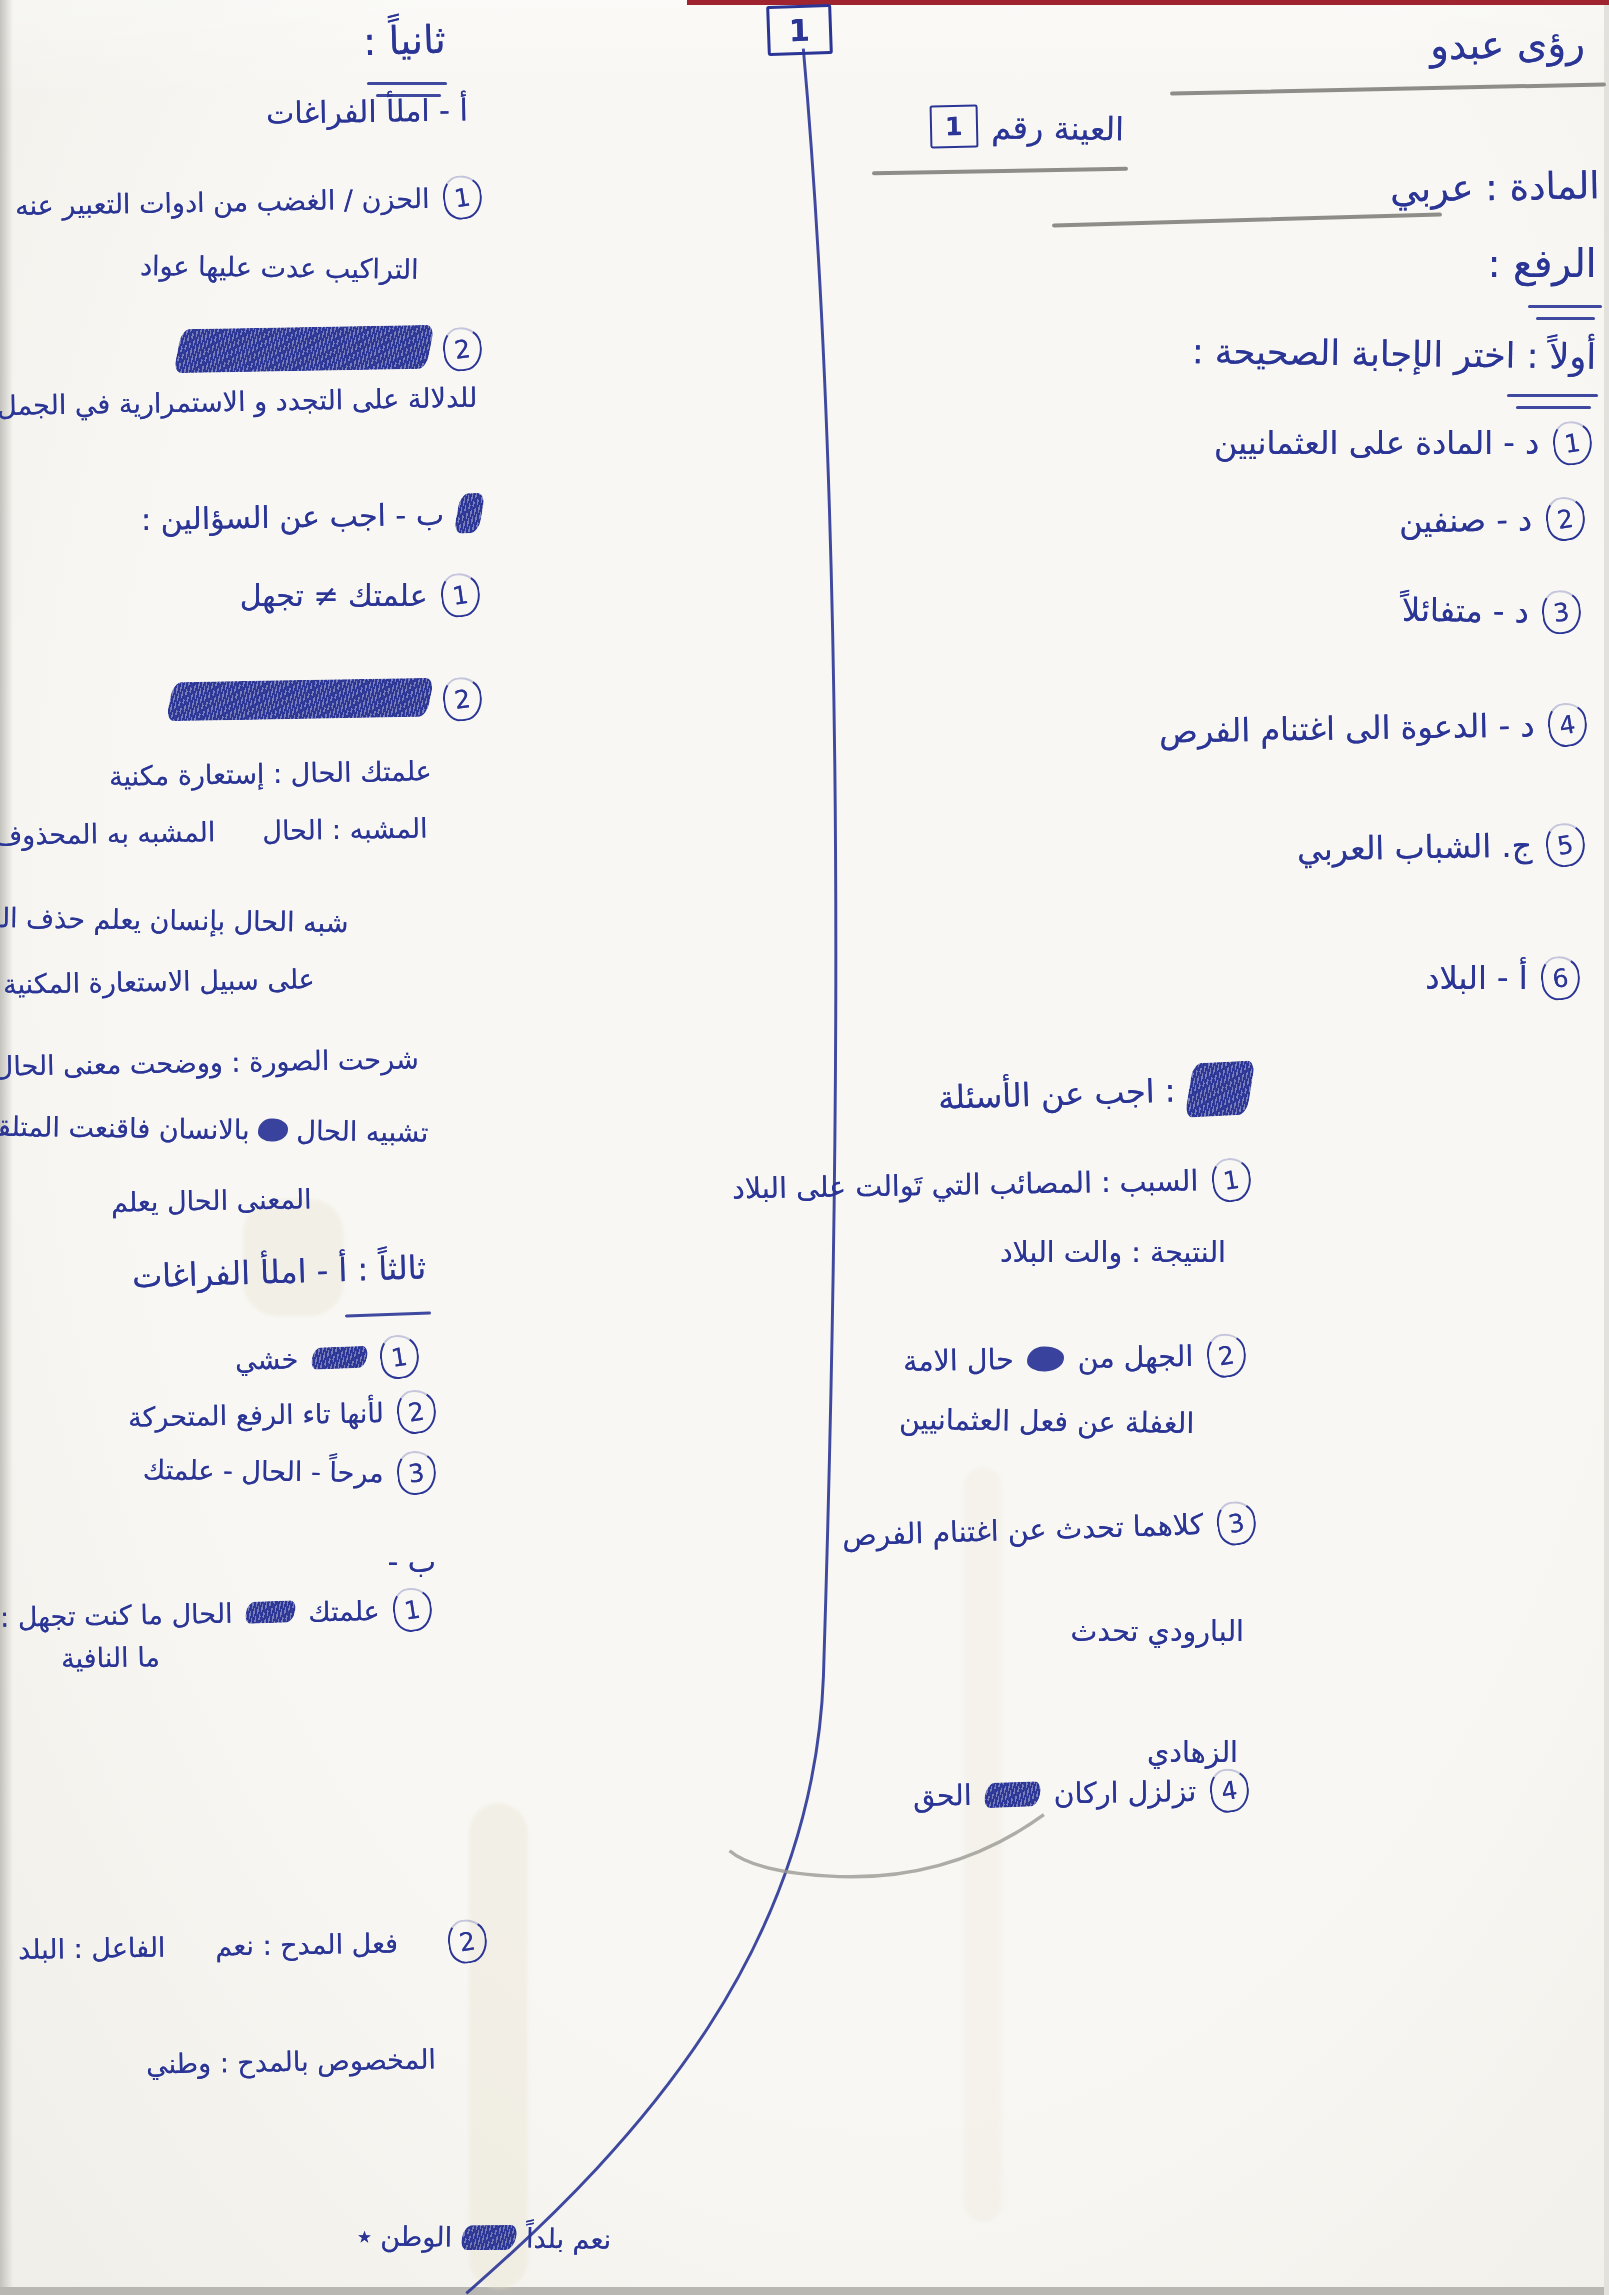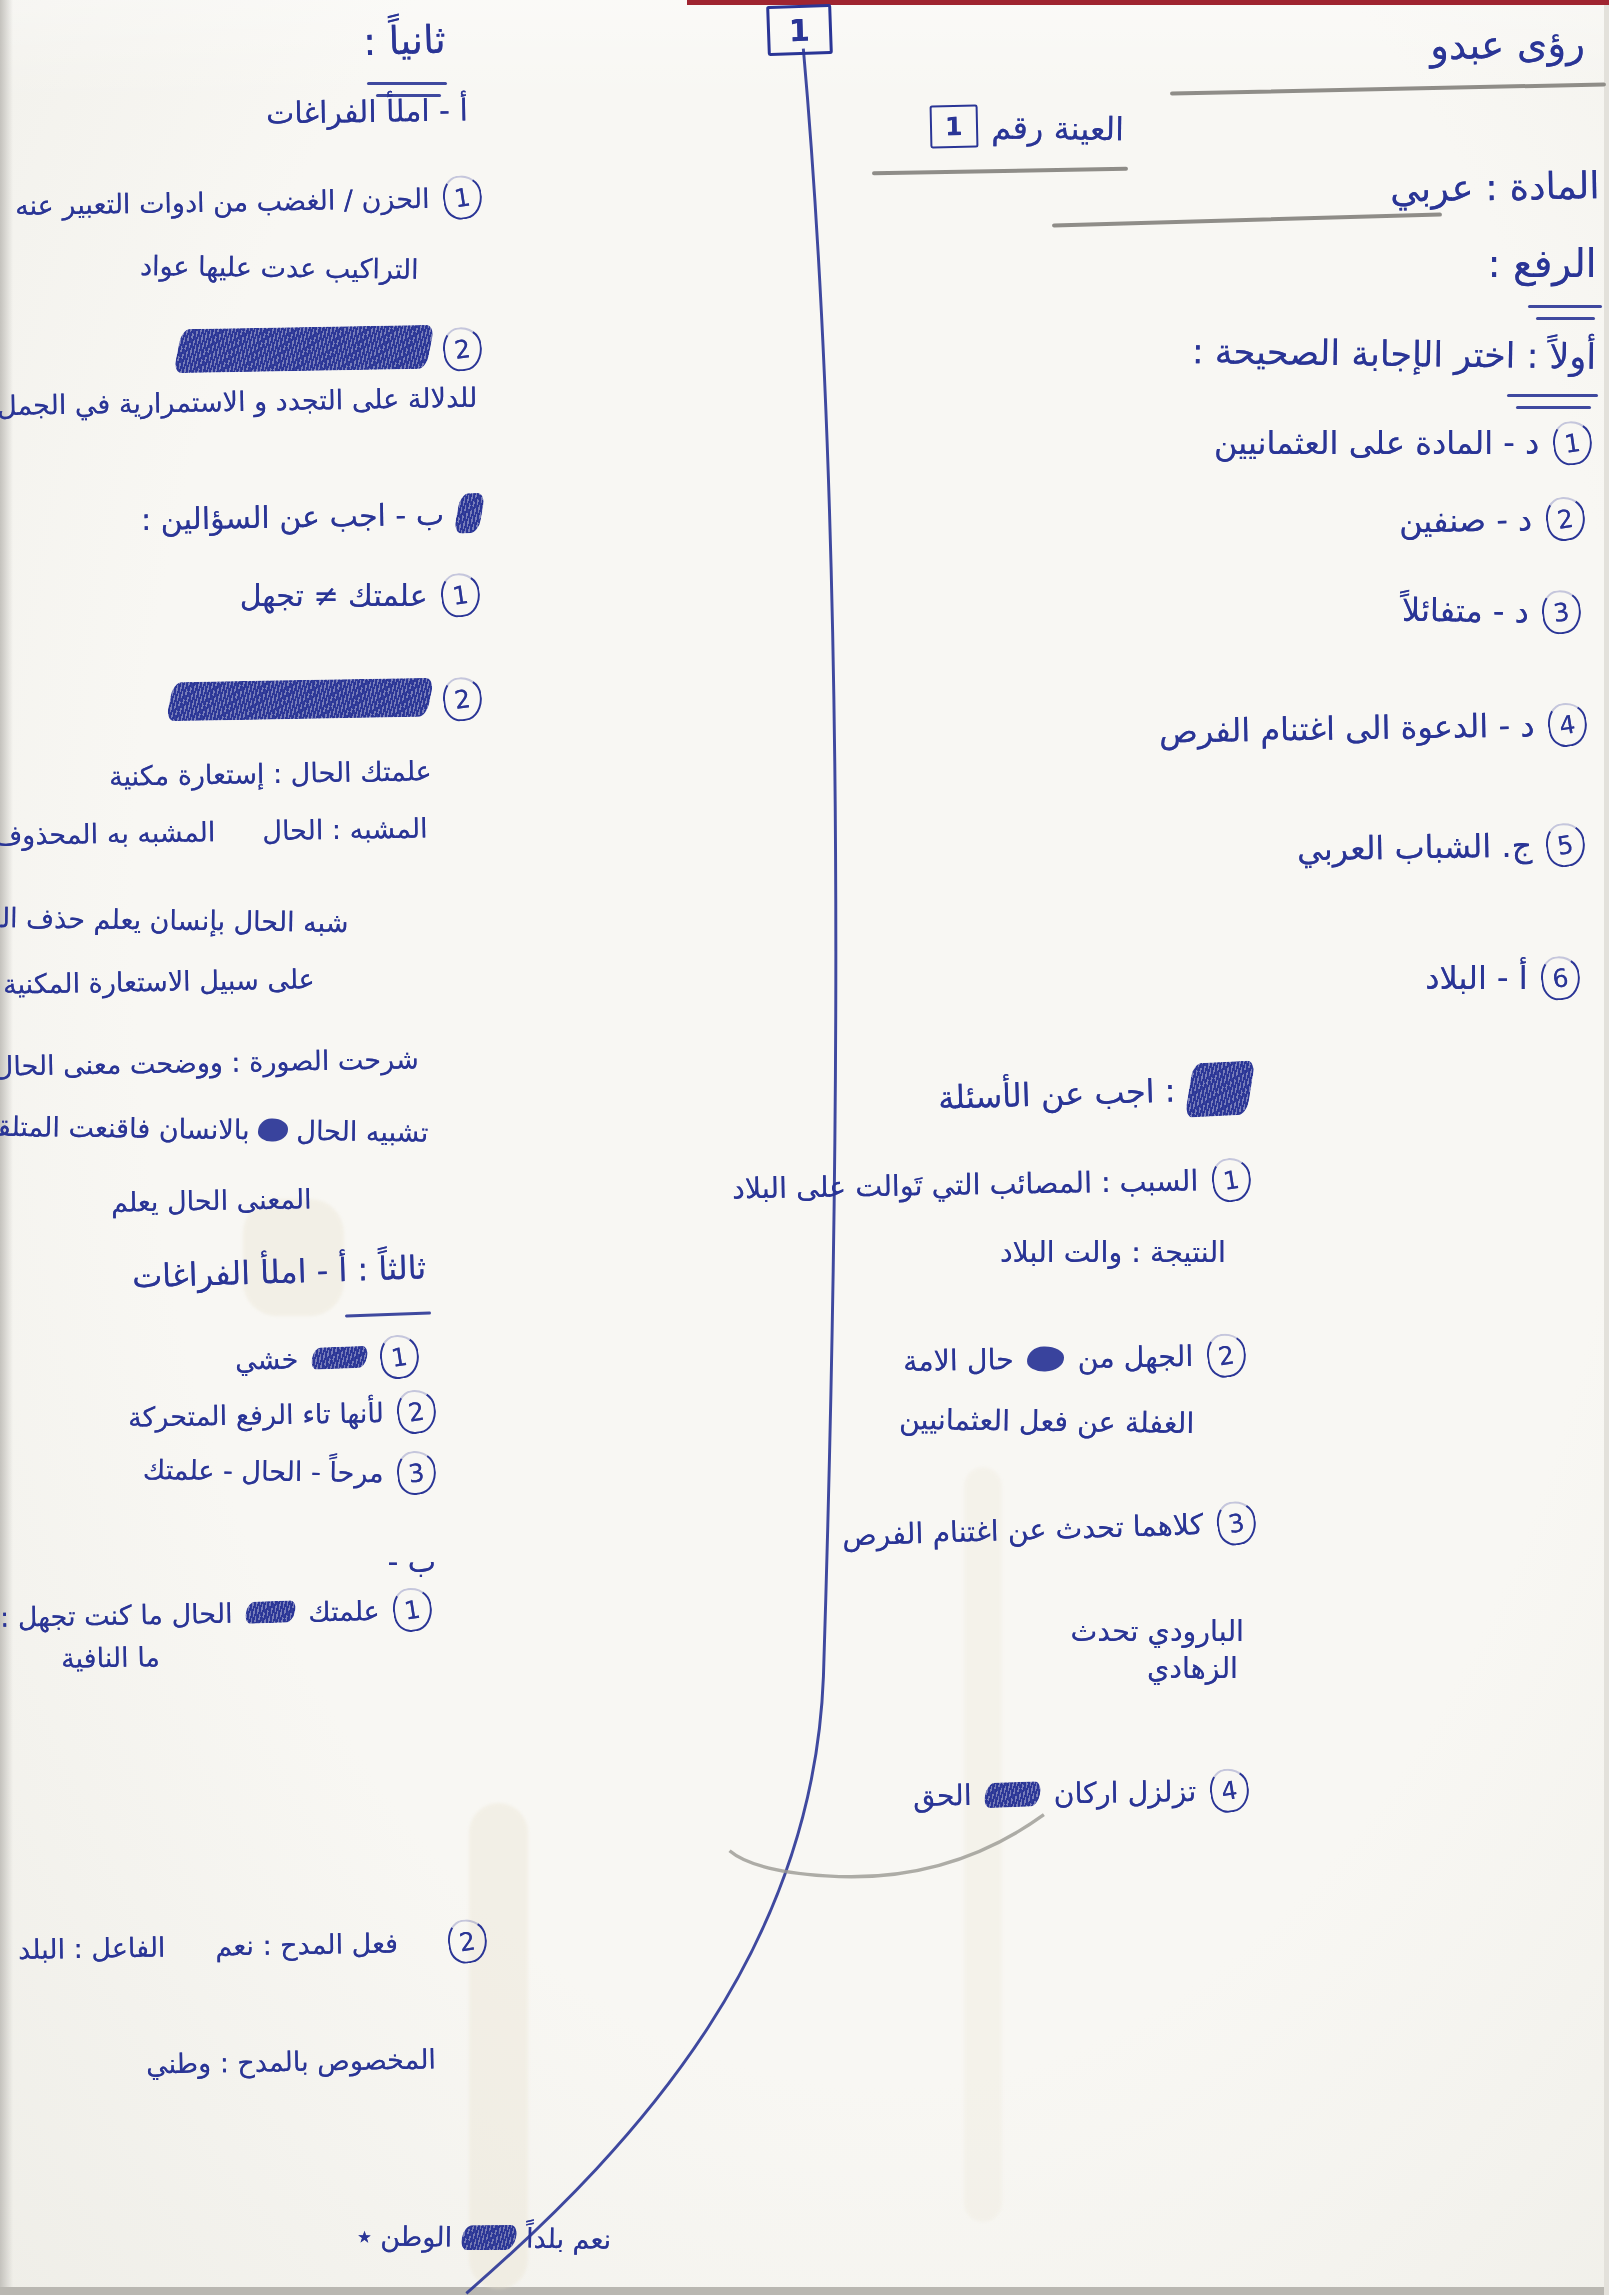--- a/index.html
+++ b/index.html
@@ -144,21 +144,21 @@
     <span class="blot" style="width:37px;height:25px;"></span>
     <span>حال الامة</span>
   </div>
   <div class="ln t-34 rot-b" style="top:1405px;right:416px;">الغفلة عن فعل العثمانيين</div>
 
   <div class="ln t-34 rot-c" style="top:1507px;right:354px;">
     <span class="qnum">3</span>
     <span>كلاهما تحدث عن اغتنام الفرص</span>
   </div>
   <div class="ln t-34" style="top:1583px;right:366px;margin-top:32px;">البارودي تحدث</div>
-  <div class="ln t-34" style="top:1652px;right:372px;">الزهادي</div>
+  <div class="ln t-34" style="top:1736px;right:372px;">الزهادي</div>
 
   <div class="ln t-34 rot-a" style="top:1771px;right:361px;">
     <span class="qnum">4</span>
     <span>تزلزل اركان</span>
     <span class="scrib" style="width:55px;height:25px;"></span>
     <span>الحق</span>
   </div>
 
   <div class="ln t-46 rot-c" style="top:18.4px;right:1164px;">ثانياً :</div>
   <div class="ulb" style="left:367px;top:82px;width:80px;"></div>

